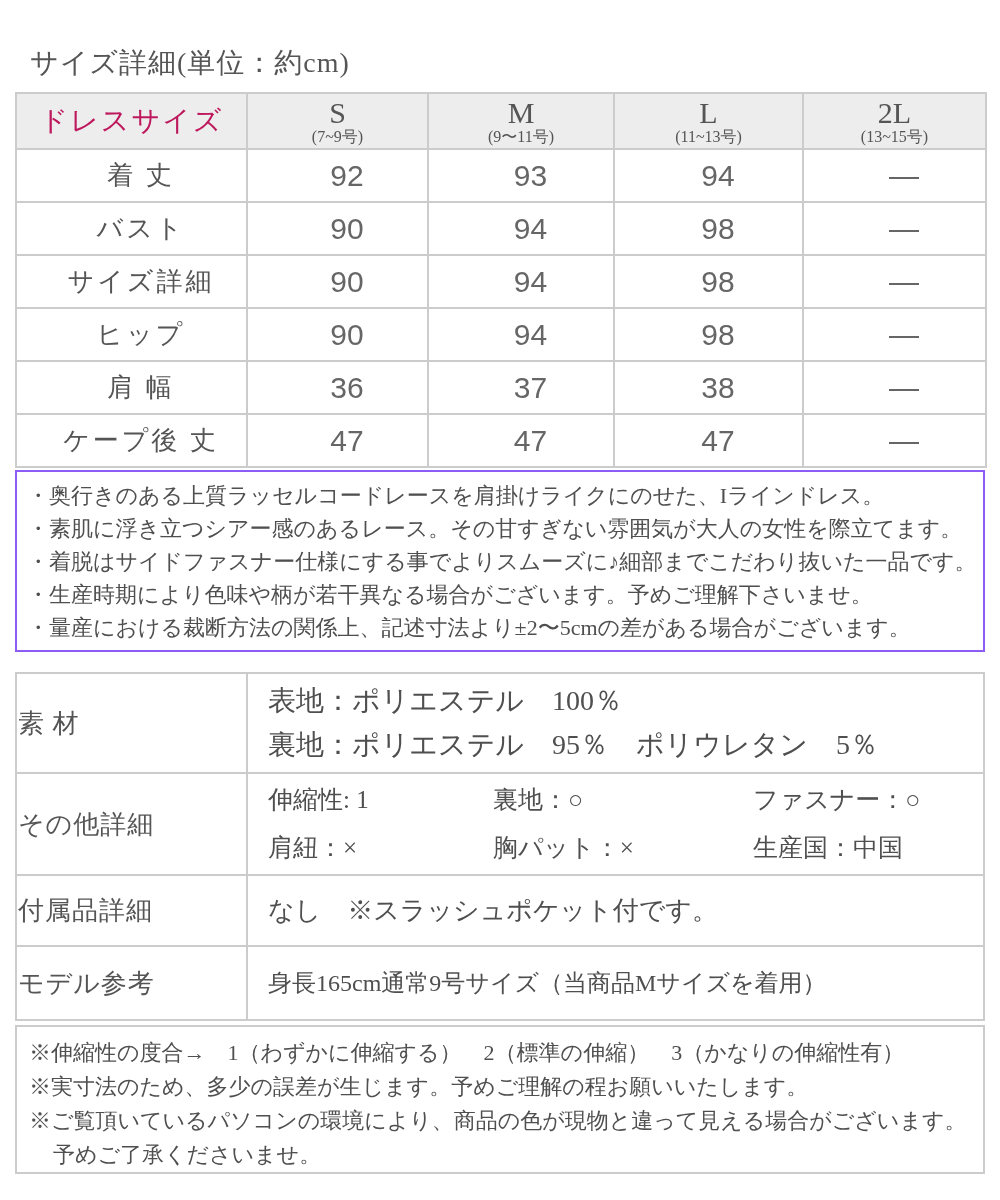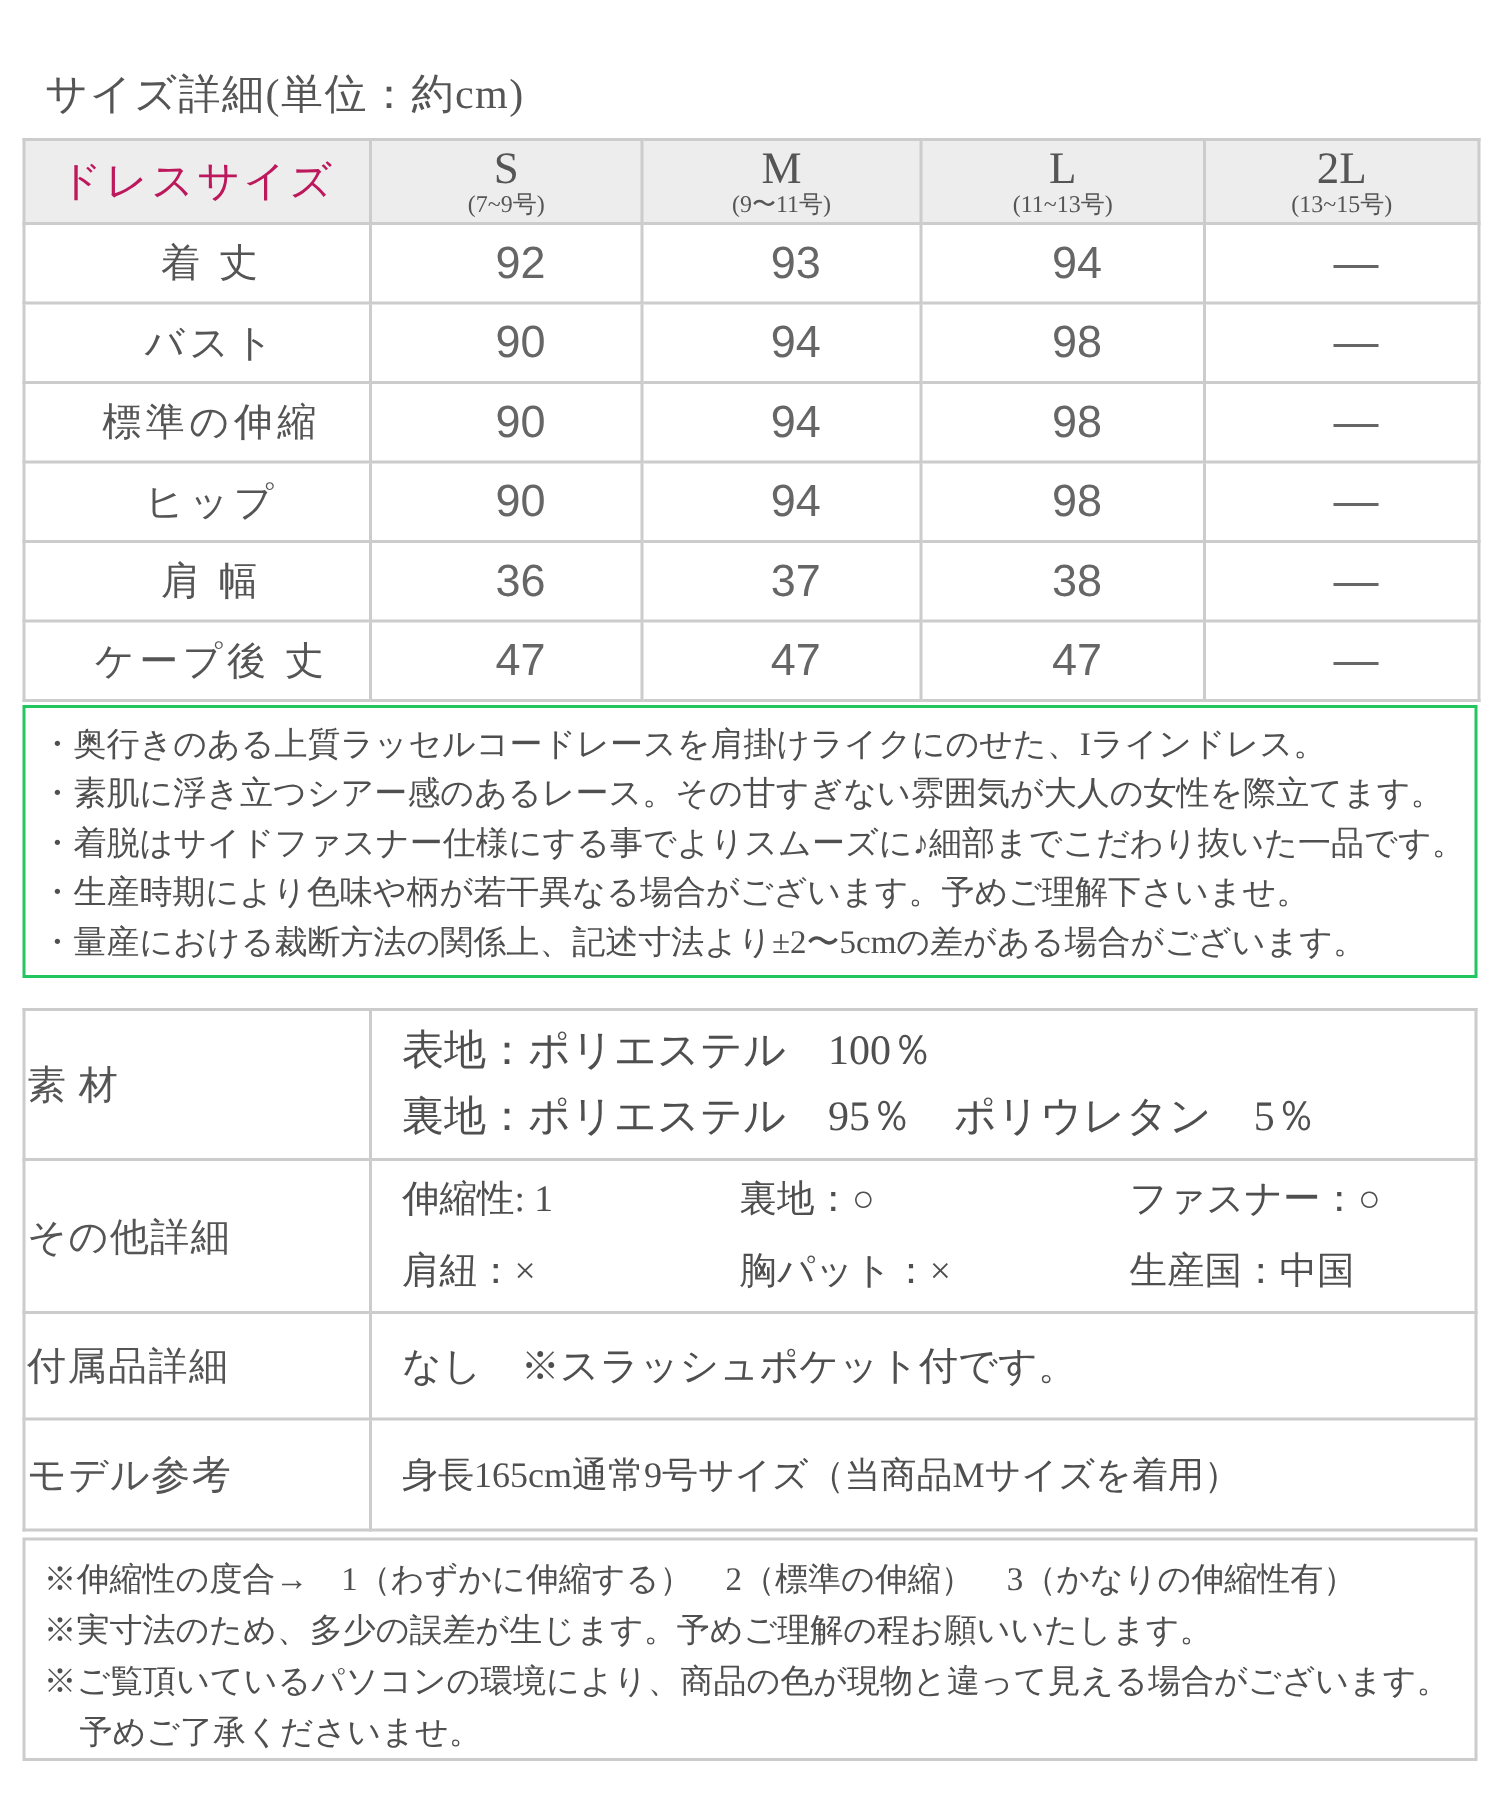--- a/index.html
+++ b/index.html
@@ -30,21 +30,21 @@
   .size-table td{height:49px;background:#ffffff;padding-left:20px;}
   .size-table .rowlabel{font-size:26px;letter-spacing:3px;color:#555555;}
   .size-table .num{
     font-family:"Liberation Sans","DejaVu Sans",sans-serif;
     font-size:30px;color:#666666;text-align:center;
   }
 
   
   .notes-box{
     width:946px;
-    border:2px solid #22c55e;
+    border:2px solid #8b5cf6;
     margin-top:2px;
     padding:7px 10px 6px 10px;
     font-size:22px;
     line-height:33px;
     color:#4f4f4f;
     letter-spacing:0px;
   }
   .notes-box div{white-space:nowrap;}
 
   
@@ -123,21 +123,21 @@
       <td class="num">—</td>
     </tr>
     <tr>
       <td class="rowlabel">バスト</td>
       <td class="num">90</td>
       <td class="num">94</td>
       <td class="num">98</td>
       <td class="num">—</td>
     </tr>
     <tr>
-      <td class="rowlabel">標準の伸縮</td>
+      <td class="rowlabel">サイズ詳細</td>
       <td class="num">90</td>
       <td class="num">94</td>
       <td class="num">98</td>
       <td class="num">—</td>
     </tr>
     <tr>
       <td class="rowlabel">ヒップ</td>
       <td class="num">90</td>
       <td class="num">94</td>
       <td class="num">98</td>

